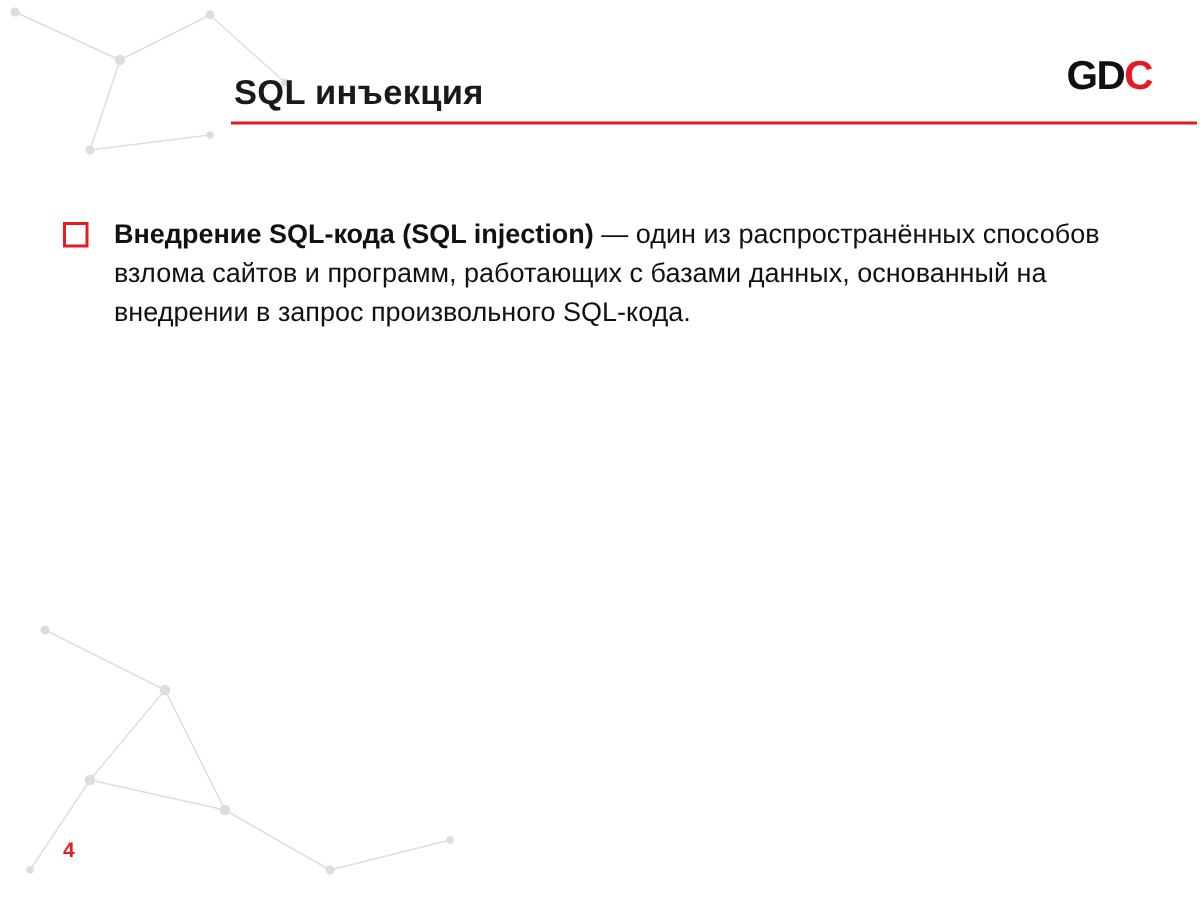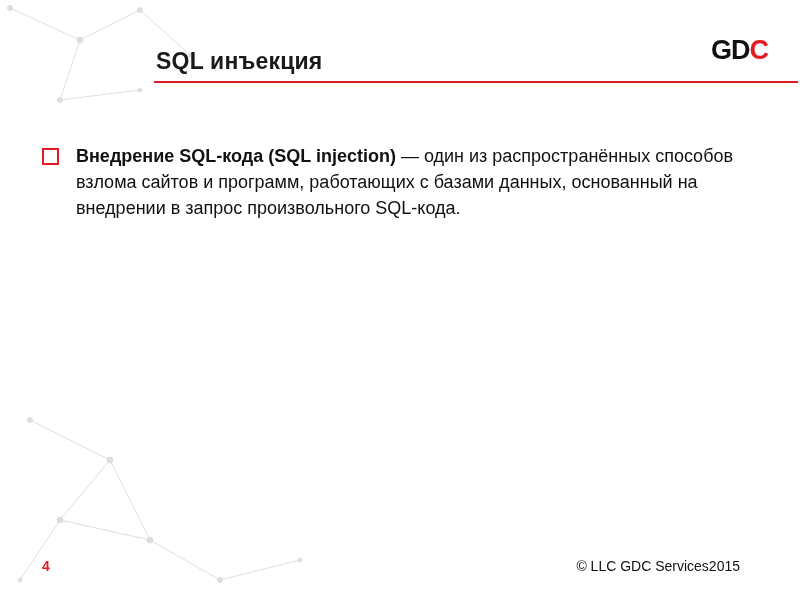--- a/index.html
+++ b/index.html
@@ -164,16 +164,15 @@
   <div class="body">
     <ul class="bullets">
       <li>
         <span class="bold-lead">Внедрение SQL-кода (SQL injection)</span><span> — один из распространённых способов взлома сайтов и программ, работающих с базами данных, основанный на внедрении в запрос произвольного SQL-кода.</span>
       </li>
     </ul>
   </div>
 
   <div class="footer">
     <span class="page-num">4</span>
-    <span class="copyright">© LLC GDC Services2015</span>
   </div>
 
 </div>
 
 </body></html>

